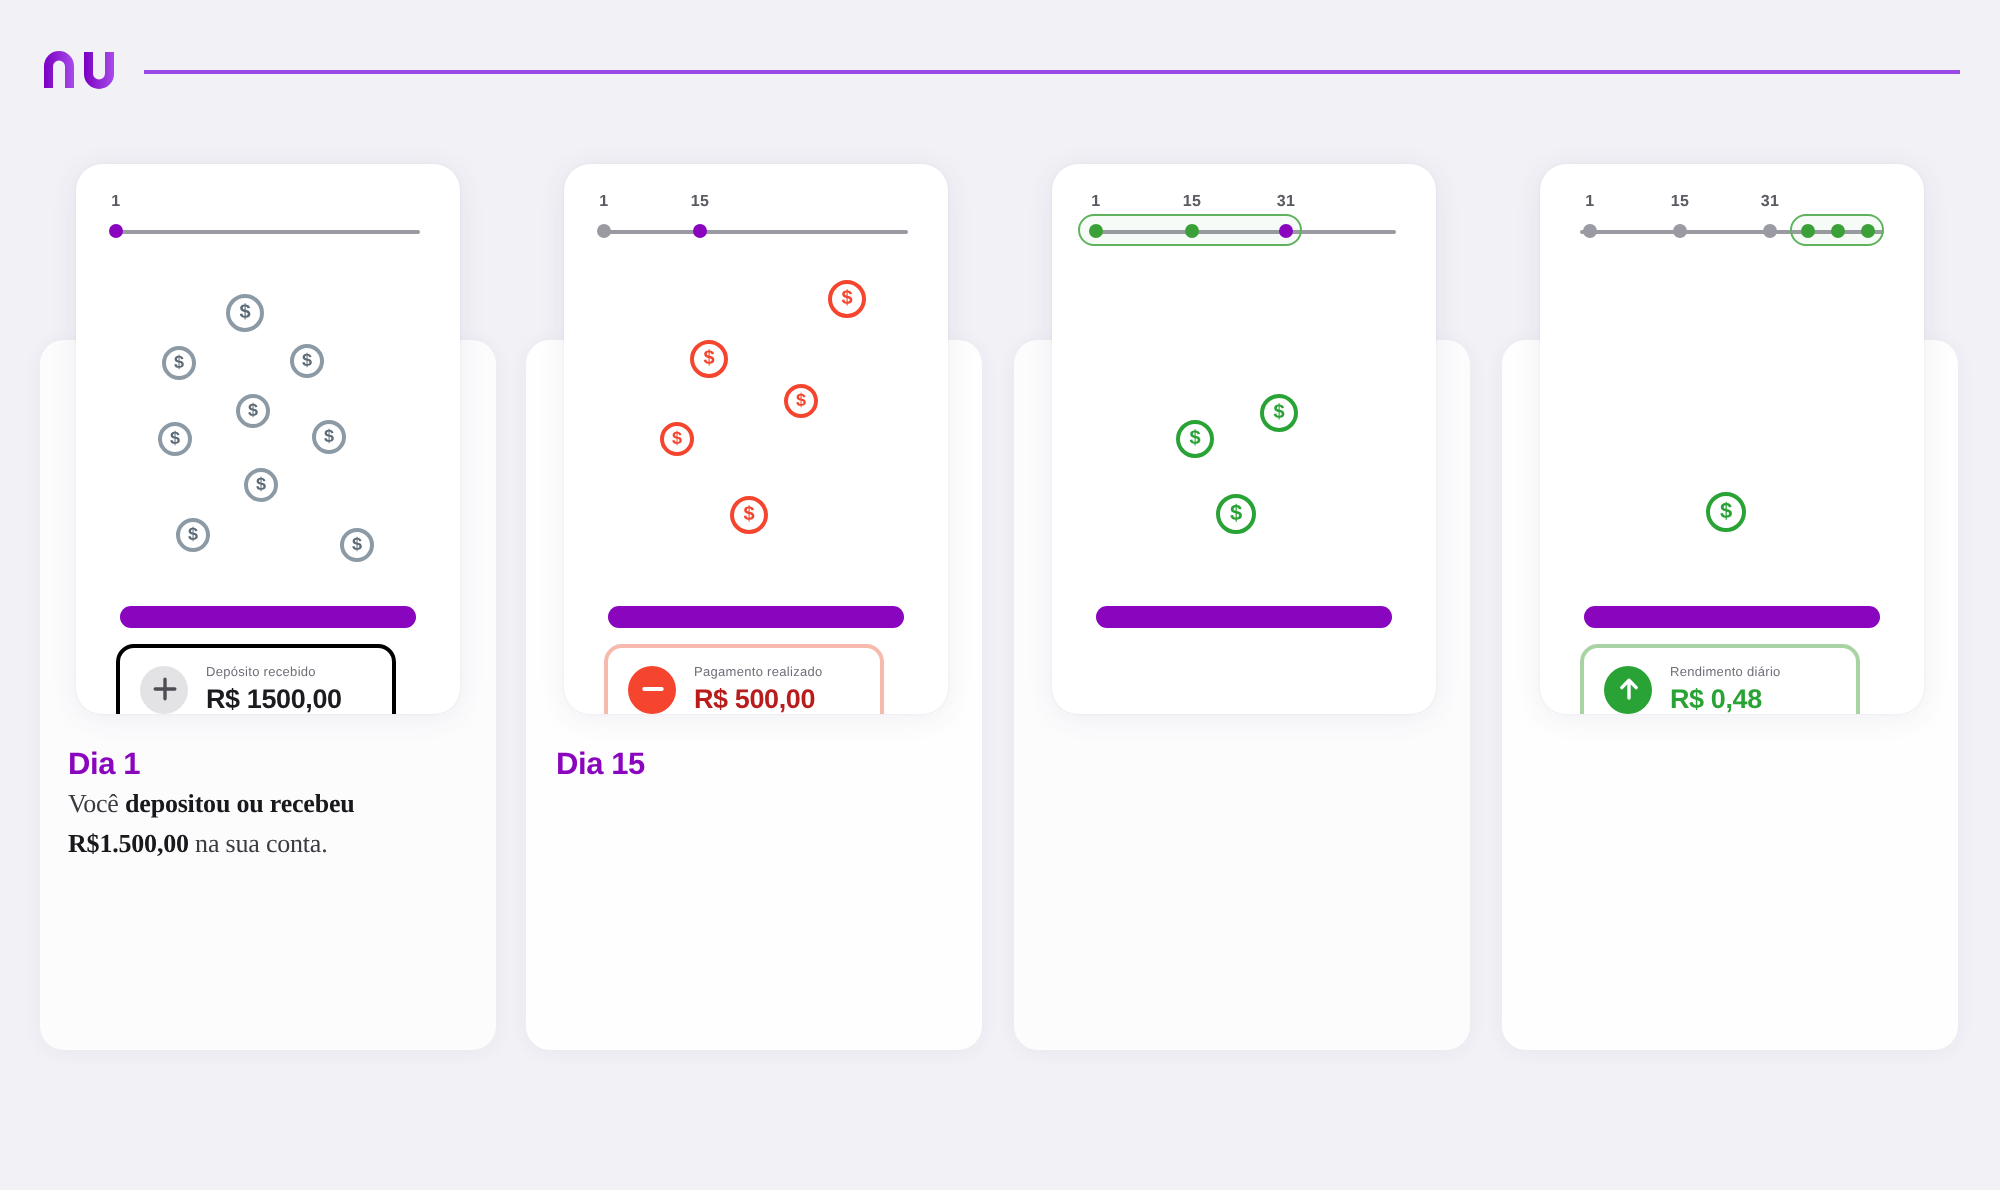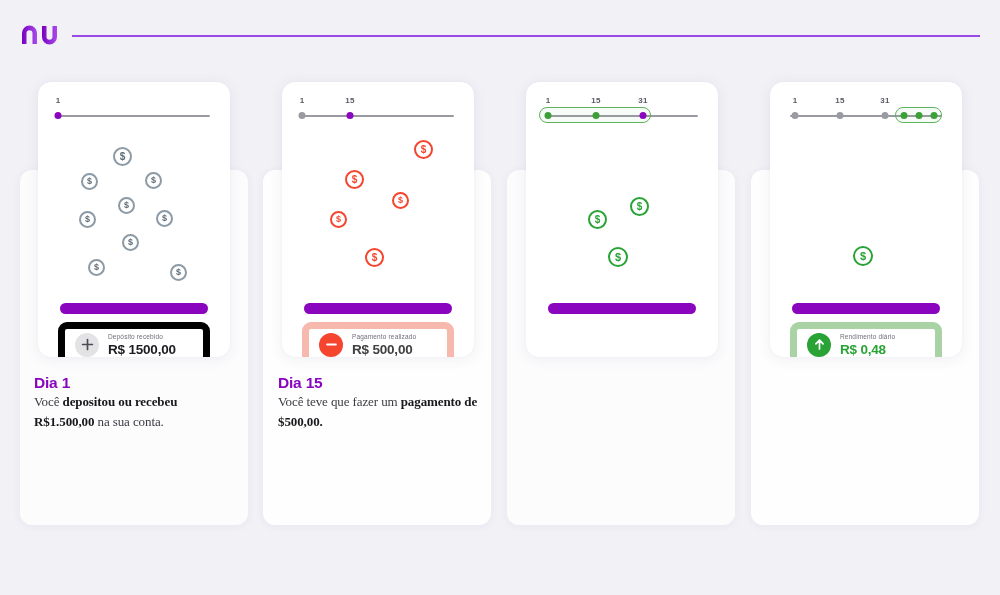--- a/index.html
+++ b/index.html
@@ -81,41 +81,41 @@
   .coin.green { border: 2.4px solid #2aa336; color: #2aa336; }
 
   
   .bar {
     position: absolute; left: 22px; width: 148px; height: 11px;
     top: 221px; background: #8a05be; border-radius: 6px;
   }
 
   
   .badge {
-    position: absolute; left: 20px; top: 240px; width: 152px; height: 45px;
+    position: absolute; left: 20px; top: 240px; width: 140px; height: 45px;
     background: #ffffff; border-radius: 9px;
-    border: 7px solid #000000;
+    border: 2px solid #000000;
     display: flex; align-items: center; padding: 0 10px;
   }
   .badge.red   { border-color: #f7b9ae; }
   .badge.green { border-color: #a9d3a4; }
   .badge-ic {
     width: 24px; height: 24px; border-radius: 50%;
     display: flex; align-items: center; justify-content: center;
     flex: 0 0 auto; margin-right: 9px;
     font-size: 15px; line-height: 1; color: #fff; font-weight: 600;
   }
   .badge-ic.neutral { background: #e3e3e6; color: #4d4d55; }
   .badge-ic.red     { background: #f5452e; }
   .badge-ic.green   { background: #2aa336; }
   .badge-ic svg { display: block; }
   .badge-txt { display: flex; flex-direction: column; justify-content: center; }
   .badge-label { font-size: 6.5px; color: #6f6f78; letter-spacing: .15px; margin-bottom: 2px; }
   .badge-value { font-size: 13.5px; font-weight: 700; color: #1c1c20; letter-spacing: -.2px; }
-  .badge-value.red   { color: #404040; }
+  .badge-value.red   { color: #b91c1c; }
   .badge-value.green { color: #2aa336; }
 
   
   .caption { position: absolute; width: 200px; }
   .caption-0 { left: 34px; top: 374px; }
   .caption-1 { left: 278px; top: 374px; }
   .caption-2 { left: 522px; top: 374px; }
   .caption-3 { left: 766px; top: 374px; }
   .cap-title {
     font-size: 15.5px; font-weight: 700; color: #8a05be;
@@ -207,21 +207,20 @@
             </svg>
           </div>
           <div class="badge-txt">
             <div class="badge-label">Pagamento realizado</div>
             <div class="badge-value red">R$ 500,00</div>
           </div>
         </div>
       </div>
       <div class="caption caption-1">
         <div class="cap-title">Dia 15</div>
-        <div class="cap-body"><span>Você teve que fazer um </span><b>pagamento de $500,00.</b></div>
       </div>
       <div class="col col-2">
         <div class="col-panel"></div>
       </div>
       <div class="card card-2">
         <div class="timeline">
           <div class="tl-line"></div>
           <div class="tl-capsule" style="left:13px;width:112px"></div>
           <div class="tl-lbl" style="left:22px">1</div>
           <div class="tl-lbl" style="left:70px">15</div>

